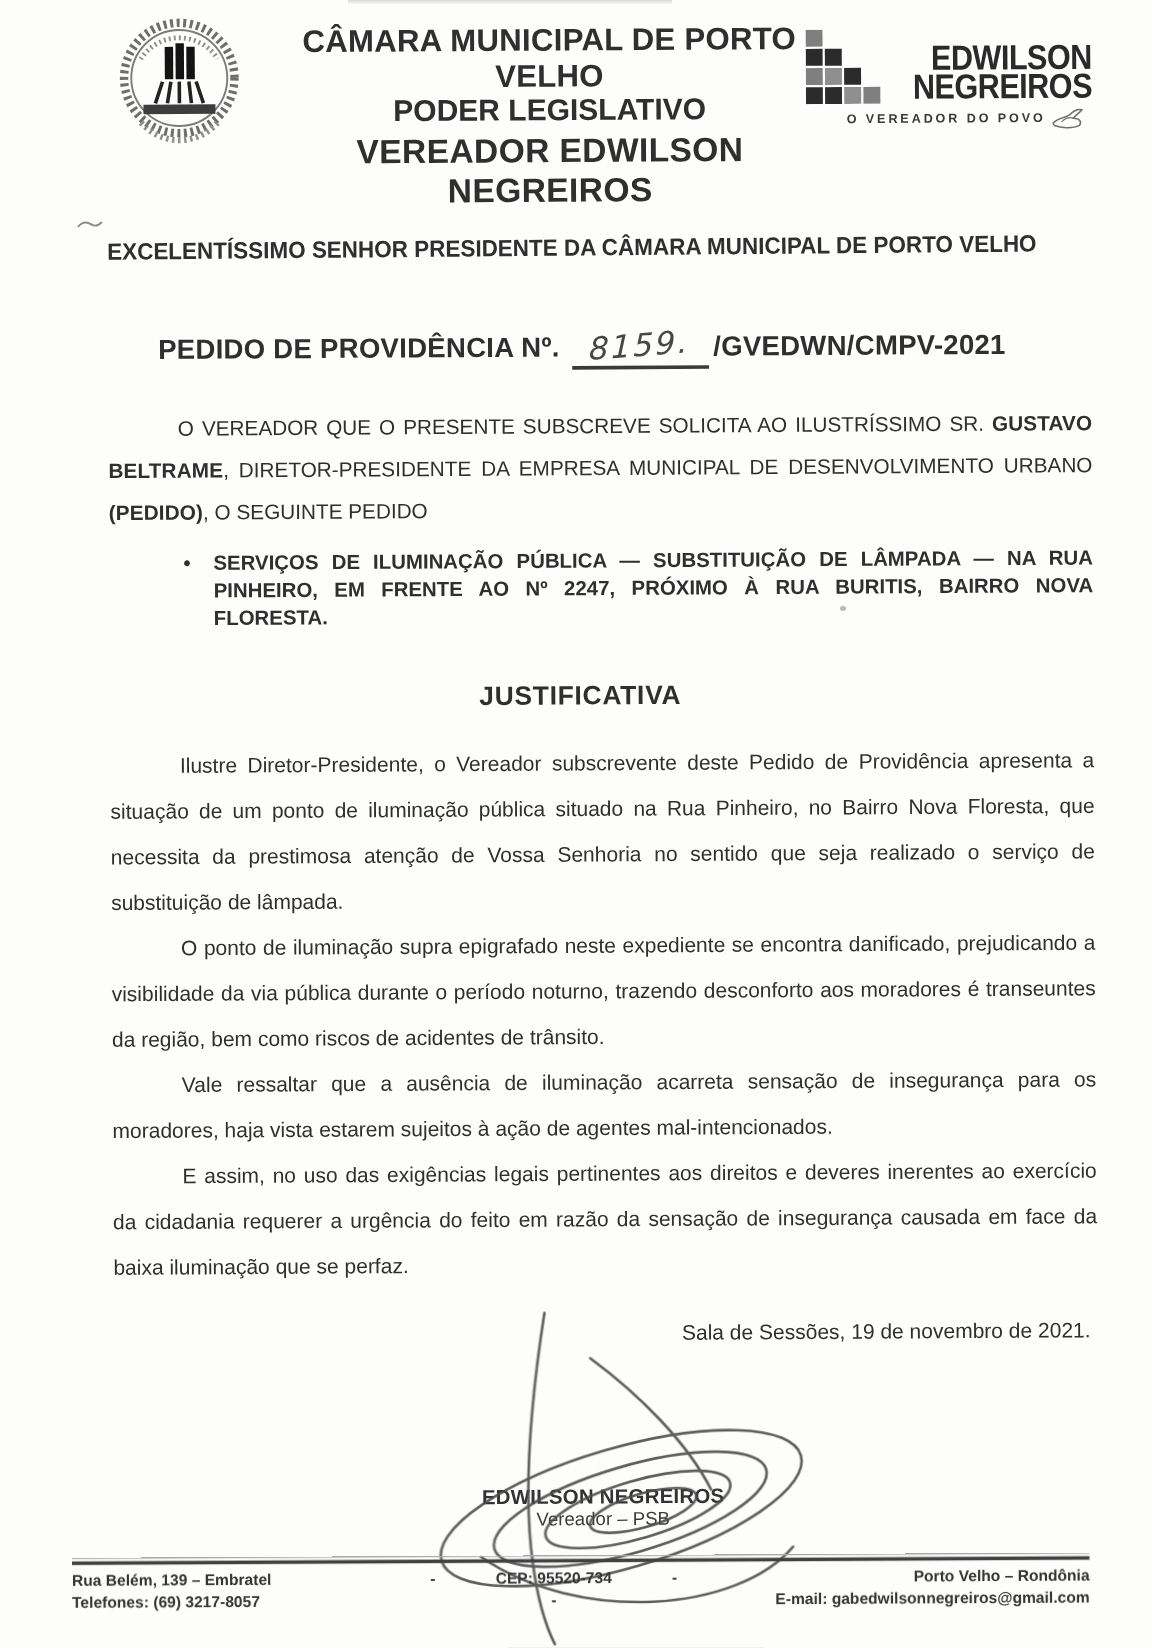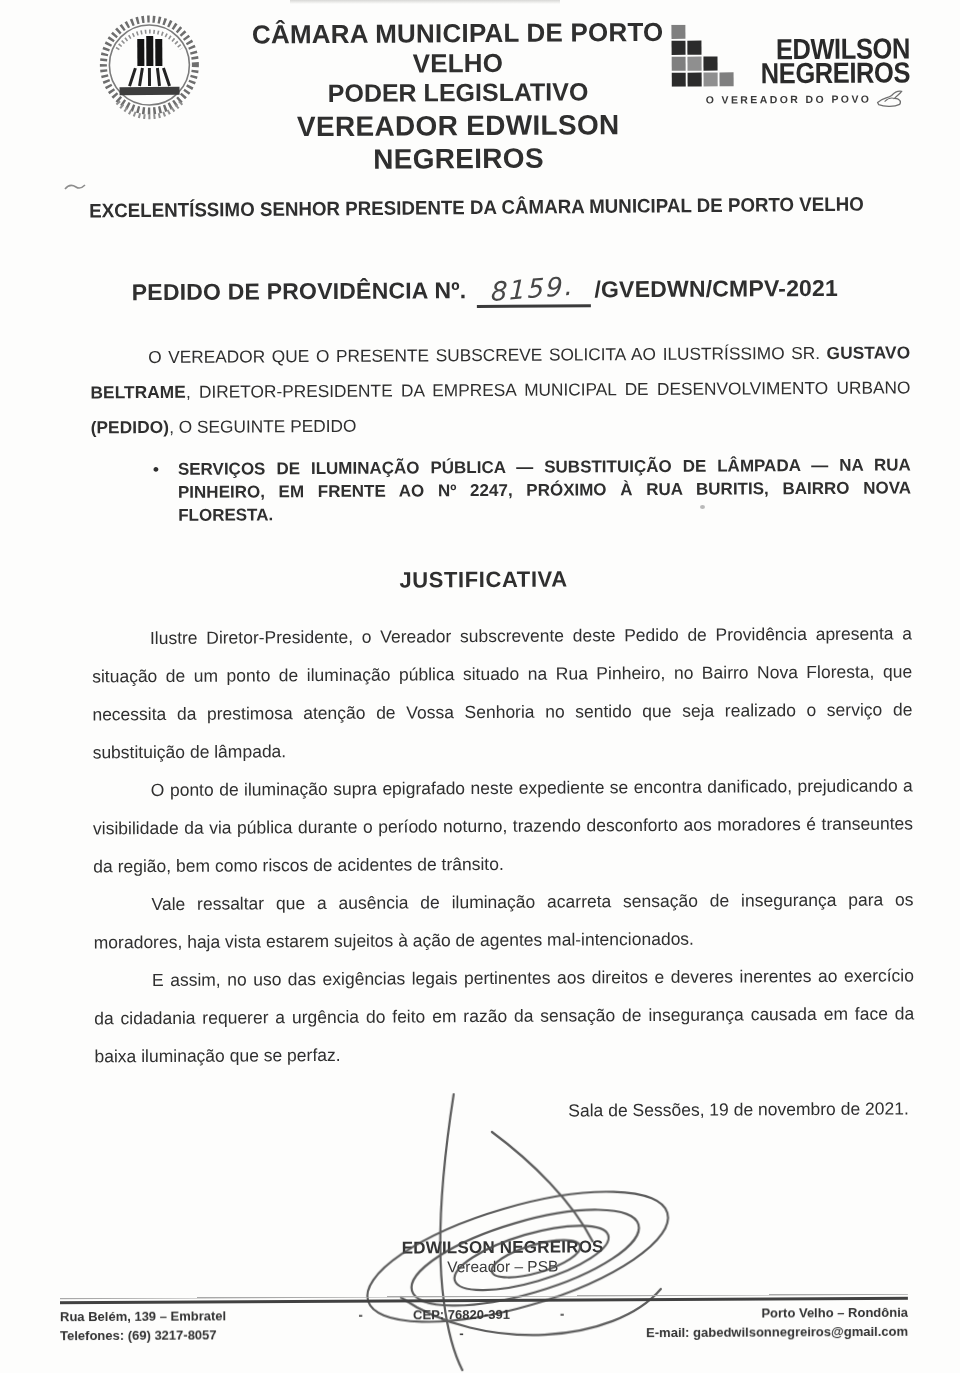--- a/index.html
+++ b/index.html
@@ -184,21 +184,21 @@
         </g>
       </svg>
     </div>
   </div>
 
   <div class="footer">
     <div class="footer-rule"></div>
     <div class="footer-grid">
       <div>Rua Belém, 139 – Embratel</div>
       <div class="fg-c">-</div>
-      <div class="fg-c">CEP: 76820-391</div>
+      <div class="fg-c">CEP: 95520-734</div>
       <div class="fg-c">-</div>
       <div class="fg-r">Porto Velho – Rondônia</div>
       <div>Telefones: (69) 3217-8057</div>
       <div></div>
       <div class="fg-c">-</div>
       <div></div>
       <div class="fg-r">E-mail: gabedwilsonnegreiros@gmail.com</div>
     </div>
   </div>
 

